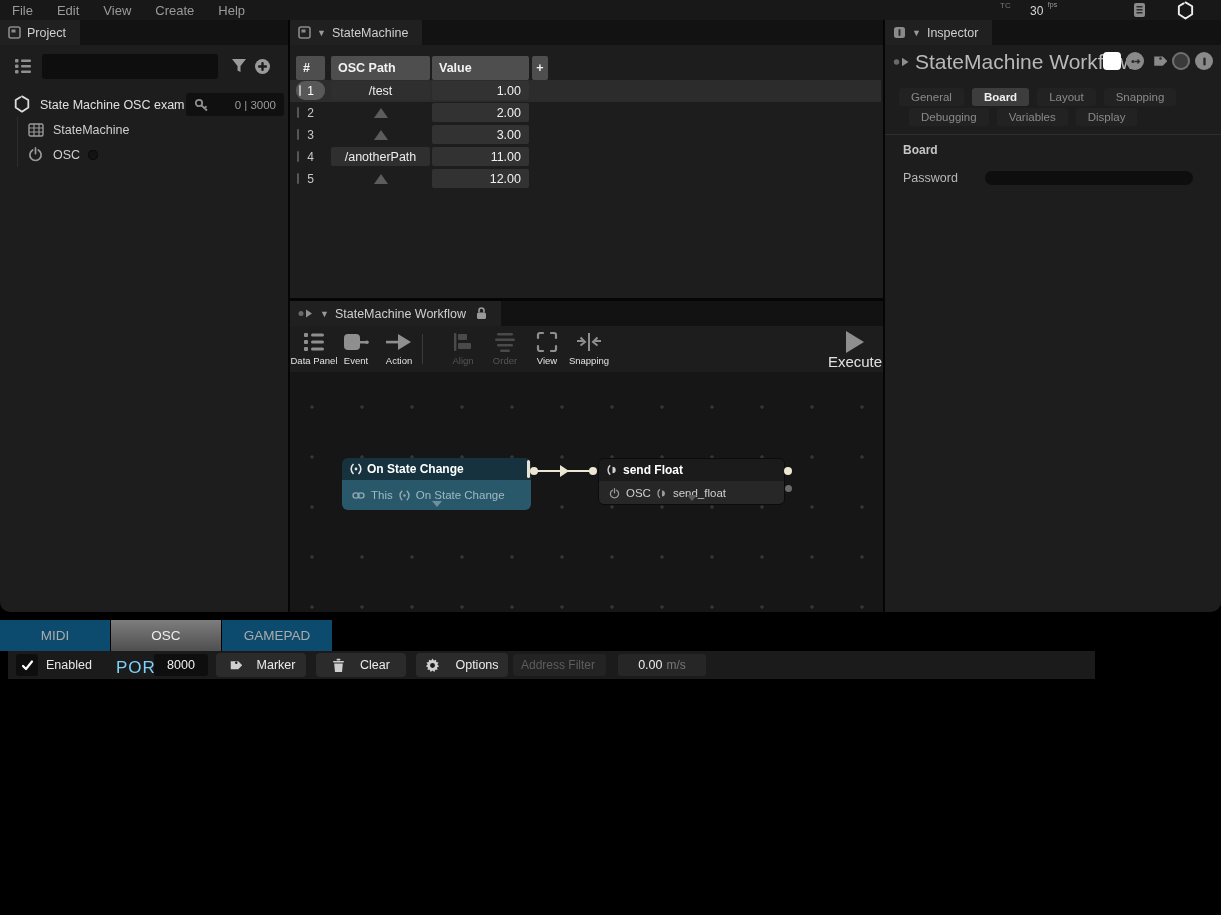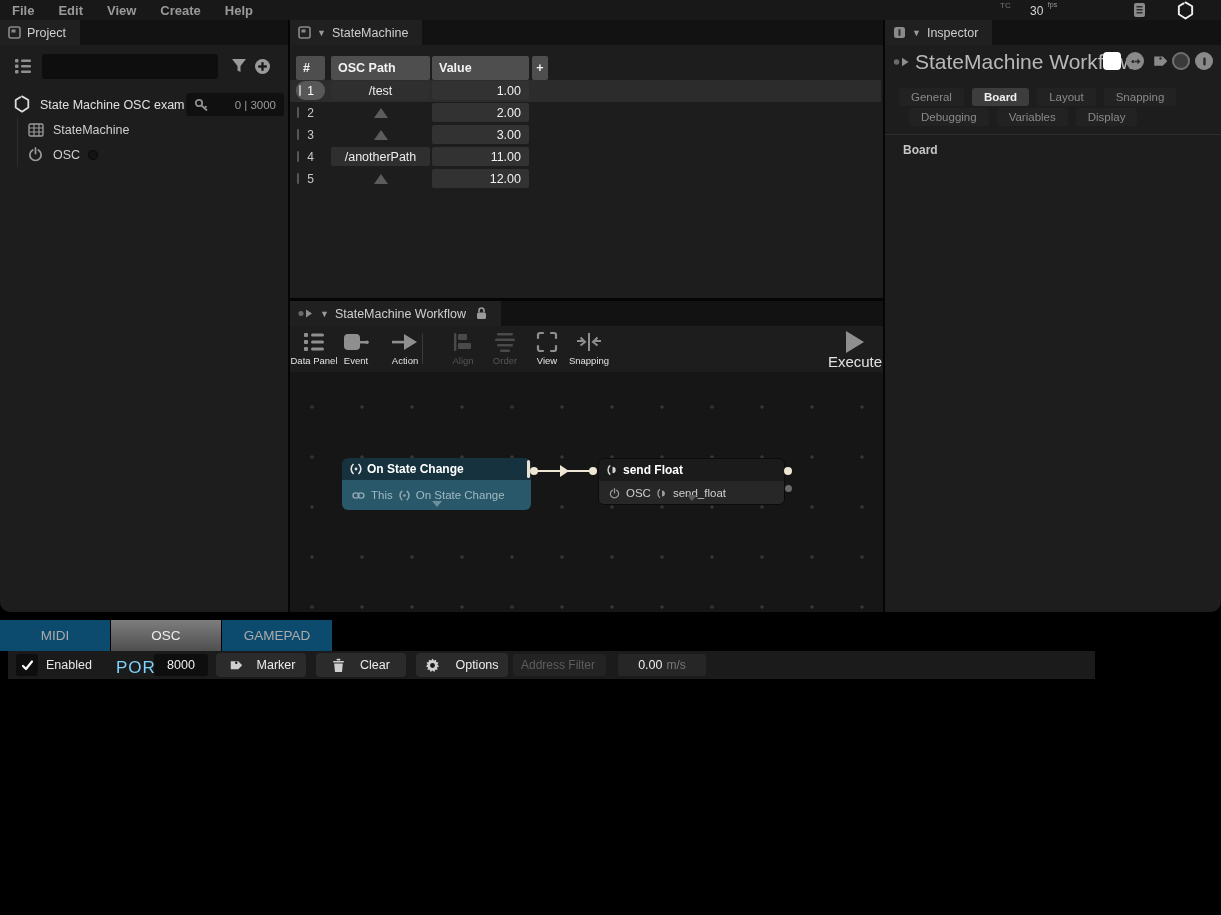--- a/index.html
+++ b/index.html
@@ -3,21 +3,21 @@
 <meta charset="utf-8">
 <style>
   * { margin:0; padding:0; box-sizing:border-box; }
   html,body { background:#000; }
   body { font-family:"Liberation Sans", sans-serif; }
   .screen { position:relative; width:1221px; height:915px; background:#000; overflow:hidden; }
 
   
   .menubar { position:absolute; top:0; left:0; width:1221px; height:20px; background:#181818; display:flex; align-items:center; }
   .menu-items { display:flex; gap:24px; padding-left:12px; }
-  .menu-item { font-size:13px; color:#9a9a9a; cursor:default;font-weight:bold; }
+  .menu-item { font-size:13px; color:#9a9a9a; cursor:default; }
   .tc-label { position:absolute; left:1000px; top:1px; font-size:8px; color:#777; }
   .fps-wrap { position:absolute; left:1030px; top:1px; }
   .fps-val { font-size:12px; color:#d8d8d8; }
   .fps-unit { font-size:7px; color:#999; vertical-align:top; }
   .doc-icon { position:absolute; left:1132px; top:2px; color:#8a8a8a; }
   .logo-icon { position:absolute; left:1176px; top:1px; color:#efefef; }
 
   
   .main { position:absolute; top:20px; left:0; width:1221px; height:592px; background:#050505; border-radius:0 0 10px 10px; overflow:hidden; }
   .panel { position:absolute; background:#1d1d1d; }
@@ -363,21 +363,21 @@
         <div class="tool-btn" style="left:44px">
           <span class="t-ic">
             <svg width="26" height="22" viewBox="0 0 26 22">
                 <rect x="1" y="3" width="16" height="16" rx="4" fill="currentColor"></rect>
                 <rect x="17" y="10" width="7" height="2.5" fill="currentColor"></rect>
                 <circle cx="24" cy="11.2" r="1.8" fill="currentColor"></circle>
               </svg>
           </span>
           <span class="t-label">Event</span>
         </div>
-        <div class="tool-btn" style="left:93px">
+        <div class="tool-btn" style="left:87px">
           <span class="t-ic">
             <svg width="28" height="20" viewBox="0 0 28 20">
                 <rect x="1" y="8.8" width="12" height="2.6" fill="currentColor"></rect>
                 <path d="M13 2 L26 10 L13 18 Z" fill="currentColor"></path>
               </svg>
           </span>
           <span class="t-label">Action</span>
         </div>
         <div class="tool-sep" style="left:132px"></div>
         <div class="tool-btn disabled" style="left:151px">
@@ -552,20 +552,24 @@
       </div>
       <div class="insp-tabs row2">
         <span class="itab">Debugging</span>
         <span class="itab">Variables</span>
         <span class="itab">Display</span>
       </div>
 
       <div class="insp-divider"></div>
       <div class="section-title">Board</div>
 
+      <div class="field-row">
+        <span class="field-label">Password</span>
+        <input class="field-input" type="password" value="" style="">
+      </div>
     </div>
   </div>
 
   <div class="bottom-tabs">
     <div class="btab">MIDI</div>
     <div class="btab active">OSC</div>
     <div class="btab">GAMEPAD</div>
   </div>
 
   <div class="control-bar">

